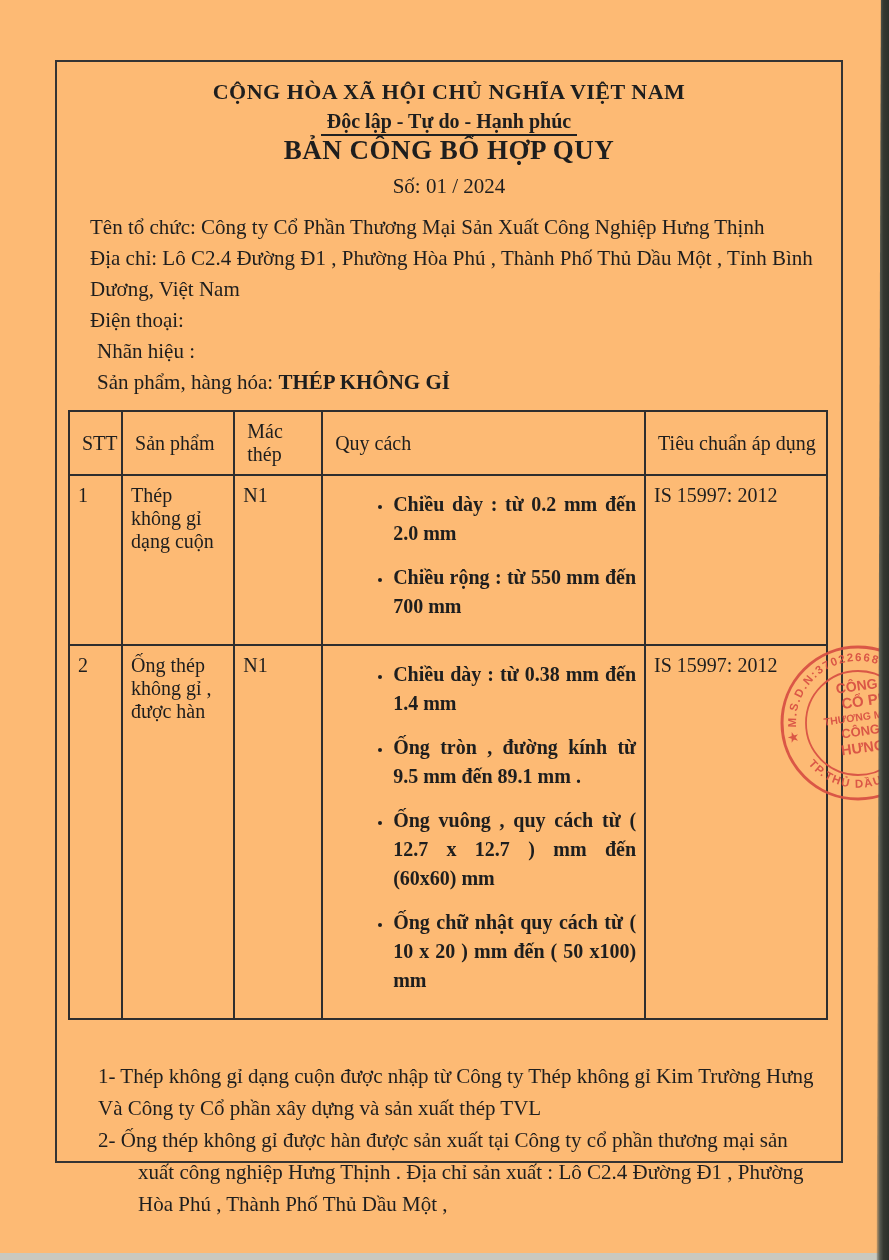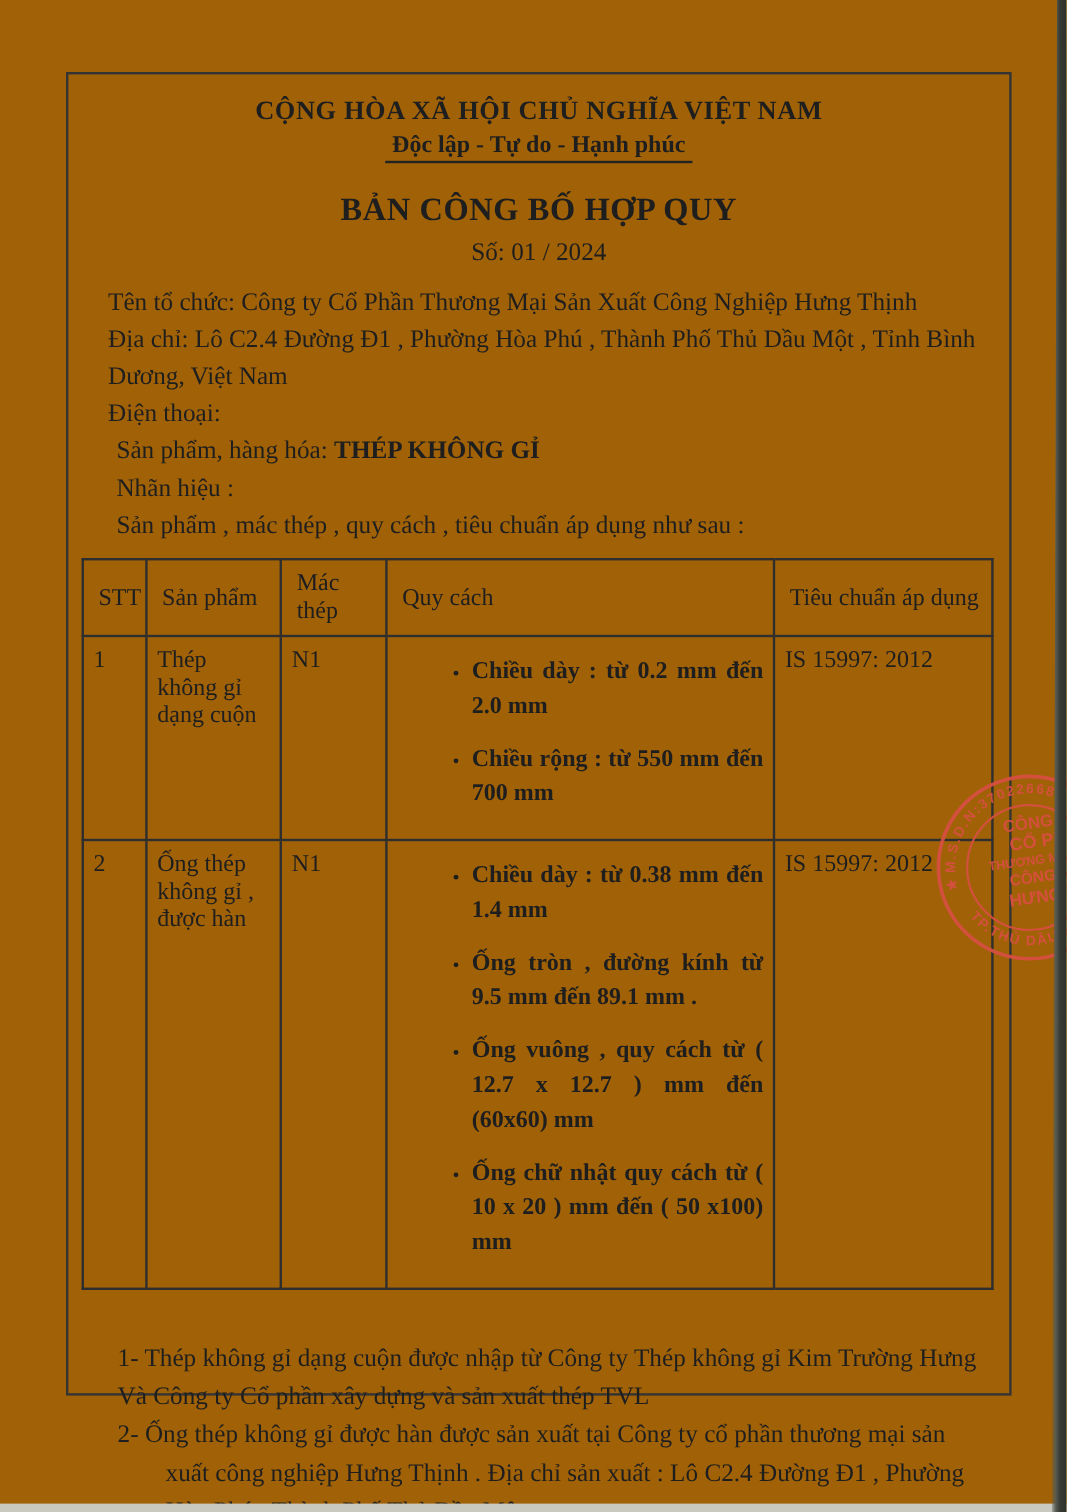--- a/index.html
+++ b/index.html
@@ -1,18 +1,18 @@
 <!DOCTYPE html>
 <html><head>
 <meta charset="utf-8">
 <style>
   html,body { margin:0; padding:0; background:#e8e8e2; }
   .scan {
     position:relative; width:889px; height:1260px;
-    background:#a16207; overflow:hidden;
+    background:#fdba74; overflow:hidden;
     font-family:"Liberation Serif", serif; color:#1e1e1e;
   }
   
   .edge-right {
     position:absolute; top:0; right:0; width:14px; height:100%;
     background:linear-gradient(to right, rgba(60,64,56,0) 0%, #565a50 35%, #353931 60%, #2c302a 100%);
     clip-path:polygon(42% 0, 100% 0, 100% 100%, 12% 100%);
     z-index:6;
   }
   .edge-bottom {
@@ -22,21 +22,21 @@
   
   .page {
     position:absolute; left:55px; top:60px; width:784px; height:1099px;
     border:2px solid #343434; background:transparent; z-index:1;
   }
   .inner { padding:16px 10px 0 10px; }
   .center { text-align:center; }
   .nat-title { font-size:22px; font-weight:bold; letter-spacing:0.5px; line-height:28px; }
   .motto { font-size:20px; font-weight:bold; line-height:26px; margin-top:2px; }
   .motto span { border-bottom:2px solid #222; padding:0 6px 2px 6px;text-align:right; }
-  .doc-title { font-size:27px; font-weight:bold; letter-spacing:0.5px; margin-top:24px; line-height:32px; }
+  .doc-title { font-size:27px; font-weight:bold; letter-spacing:0.5px; line-height:32px; }
   .doc-number { font-size:21px; margin-top:6px; line-height:28px; }
   .text-block { margin-top:12px; padding:0 18px 0 23px; font-size:21px; line-height:31px; }
   .pline { margin:0; }
   .pline.indent { padding-left:7px; }
   .bold { font-weight:bold; }
   
   table.spec {
     width:calc(100% - 4px); margin:12px 0 0 1px;
     border-collapse:collapse; table-layout:fixed;
     font-size:20px;
@@ -78,23 +78,22 @@
         <div class="nat-title">CỘNG HÒA XÃ HỘI CHỦ NGHĨA VIỆT NAM</div>
         <div class="motto"><span>Độc lập - Tự do - Hạnh phúc</span></div>
         <div class="doc-title">BẢN CÔNG BỐ HỢP QUY</div>
         <div class="doc-number">Số: 01 / 2024</div>
       </div>
 
       <div class="text-block">
         <p class="pline">Tên tổ chức: Công ty Cổ Phần Thương Mại Sản Xuất Công Nghiệp Hưng Thịnh</p>
         <p class="pline">Địa chỉ: Lô C2.4 Đường Đ1 , Phường Hòa Phú , Thành Phố Thủ Dầu Một , Tỉnh Bình Dương, Việt Nam</p>
         <p class="pline">Điện thoại:</p>
+        <p class="pline indent">Nhãn hiệu :</p>
         <p class="pline indent"><span>Sản phẩm, hàng hóa: </span><span class="bold">THÉP KHÔNG GỈ</span></p>
-        <p class="pline indent">Nhãn hiệu :</p>
-        <p class="pline indent">Sản phẩm , mác thép , quy cách , tiêu chuẩn áp dụng như sau :</p>
       </div>
 
       <table class="spec">
         <colgroup>
           <col class="c-stt">
             <col class="c-sp">
             <col class="c-mt">
             <col class="c-qc">
             <col class="c-tc">
         </colgroup>

